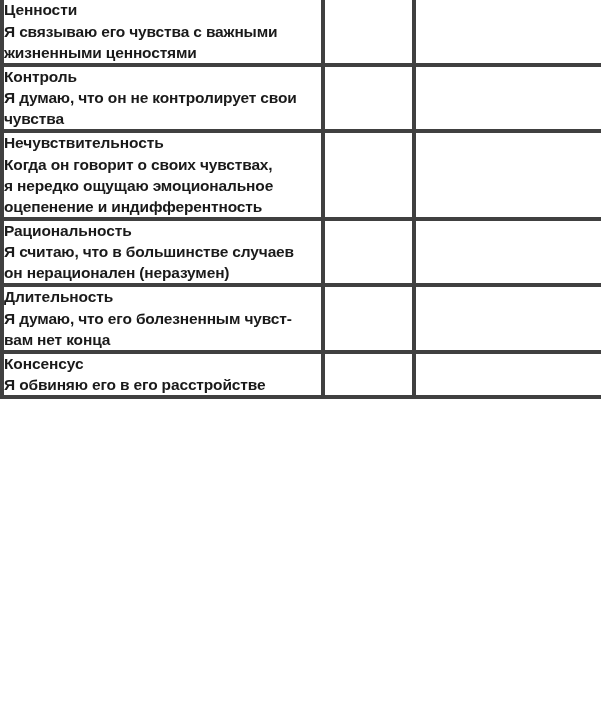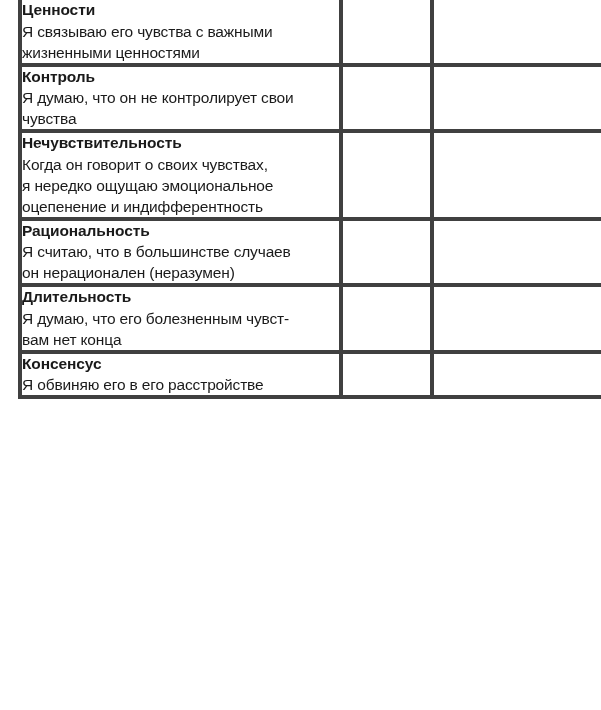--- a/index.html
+++ b/index.html
@@ -13,21 +13,20 @@
     overflow: hidden;
     font-family: "Liberation Sans", "DejaVu Sans", sans-serif;
     color: #1a1a1a;
   }
 
   #sheet {
     position: relative;
     width: 601px;
     height: 710px;
     box-sizing: border-box;
-    padding-left: 18px;
   }
 
   table.form-table {
     border-collapse: collapse;
     table-layout: fixed;
     width: 601px;
     margin: 0;
     padding: 0;
   }
 
@@ -62,21 +61,21 @@
 
   .item-title {
     font-weight: bold;
     font-size: 15.5px;
     line-height: 20.5px;
     letter-spacing: -0.1px;
     white-space: nowrap;
   }
 
   .item-text {
-    font-weight: normal;
+    font-weight: bold;
     font-size: 15.5px;
     line-height: 21px;
     letter-spacing: -0.15px;
     white-space: pre-line;
   }
 </style>
 </head>
 <body>
 
 <div id="sheet">

